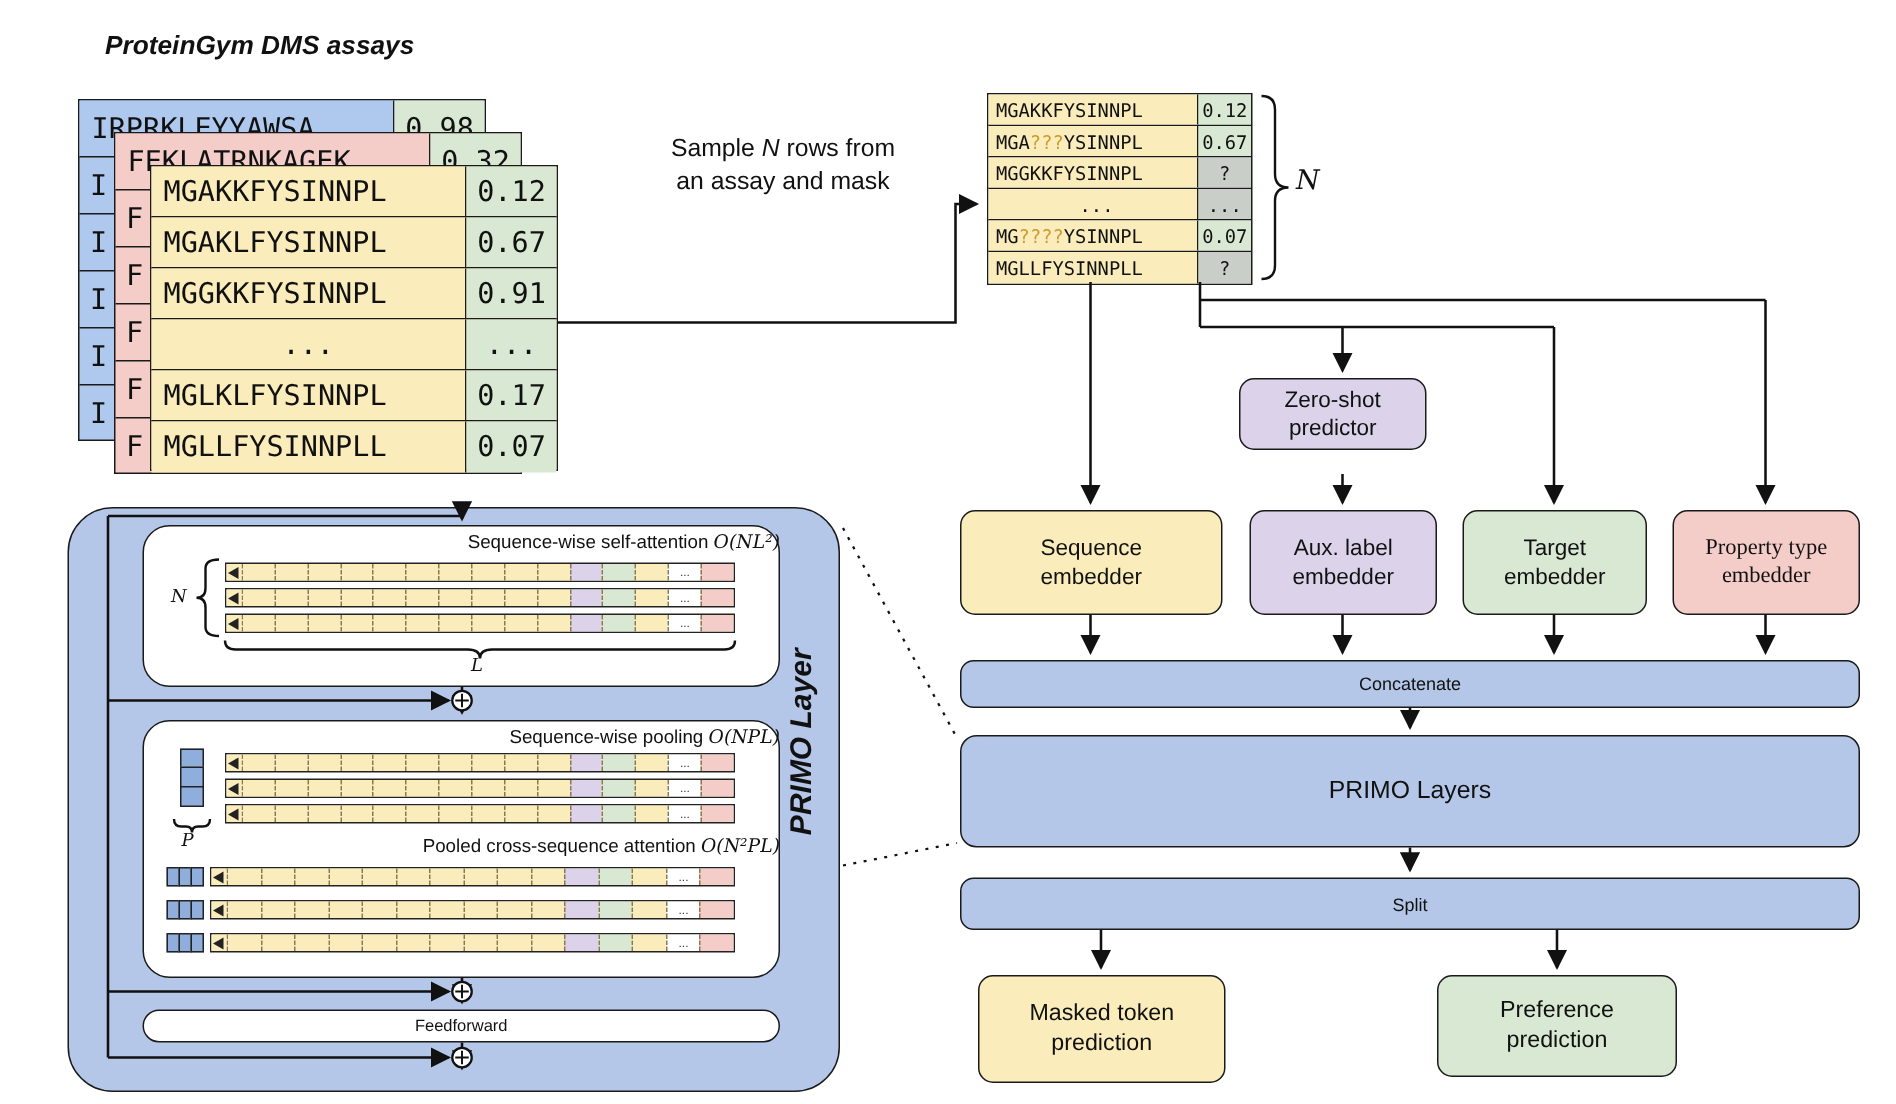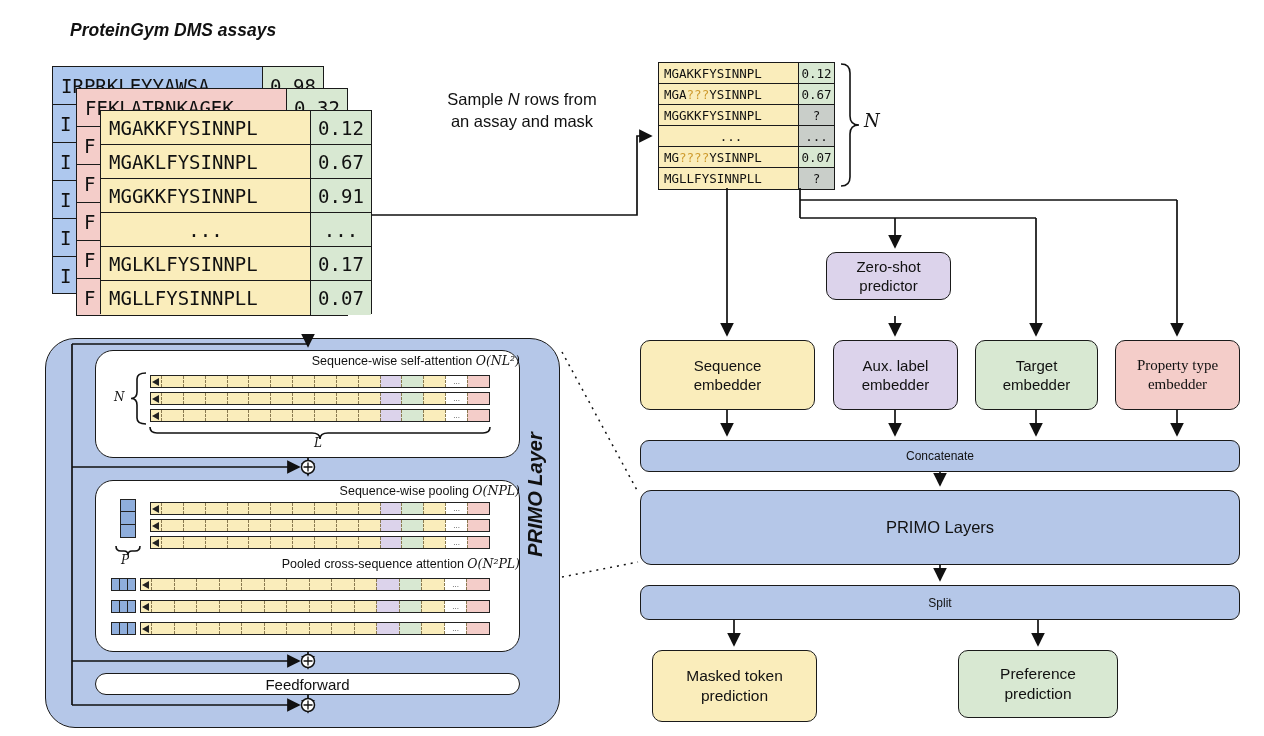--- a/index.html
+++ b/index.html
@@ -255,21 +255,21 @@
   </div>
 
   <div class="wbox" style="left:95px;top:480px;width:425px;height:172px;"></div>
   <div class="wtitle" style="top:483px;">
     <span>Sequence-wise pooling </span><span class="mathi">O(NPL)</span>
   </div>
   <div class="wtitle" style="top:556px;">
     <span>Pooled cross-sequence attention </span><span class="mathi">O(N²PL)</span>
   </div>
 
-  <div class="wbox" style="left:95px;top:673px;width:425px;height:22px;border-radius:11px;display:flex;align-items:center;justify-content:center;font-size:15px;">Feedforward</div>
+  <div class="wbox" style="left:95px;top:673px;width:425px;height:22px;border-radius:11px;display:flex;align-items:center;justify-content:center;font-size:11px;">Feedforward</div>
 
   <div class="swrap" style="left:150px;top:375px;width:340px;">
       <div class="strip">
         <span class="sarrow"></span>
         <span class="scell sc-y"></span>
         <span class="scell sc-y"></span>
         <span class="scell sc-y"></span>
         <span class="scell sc-y"></span>
         <span class="scell sc-y"></span>
         <span class="scell sc-y"></span>

